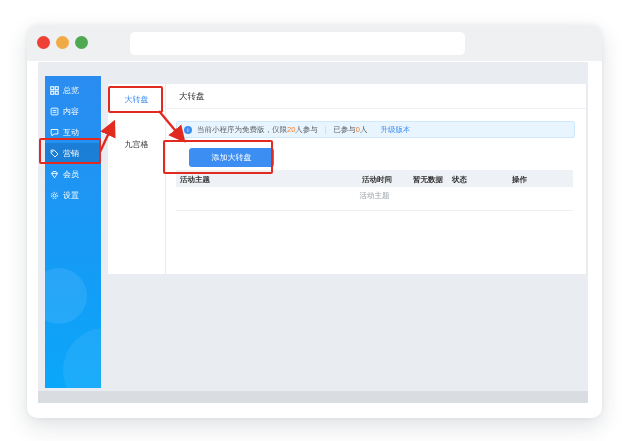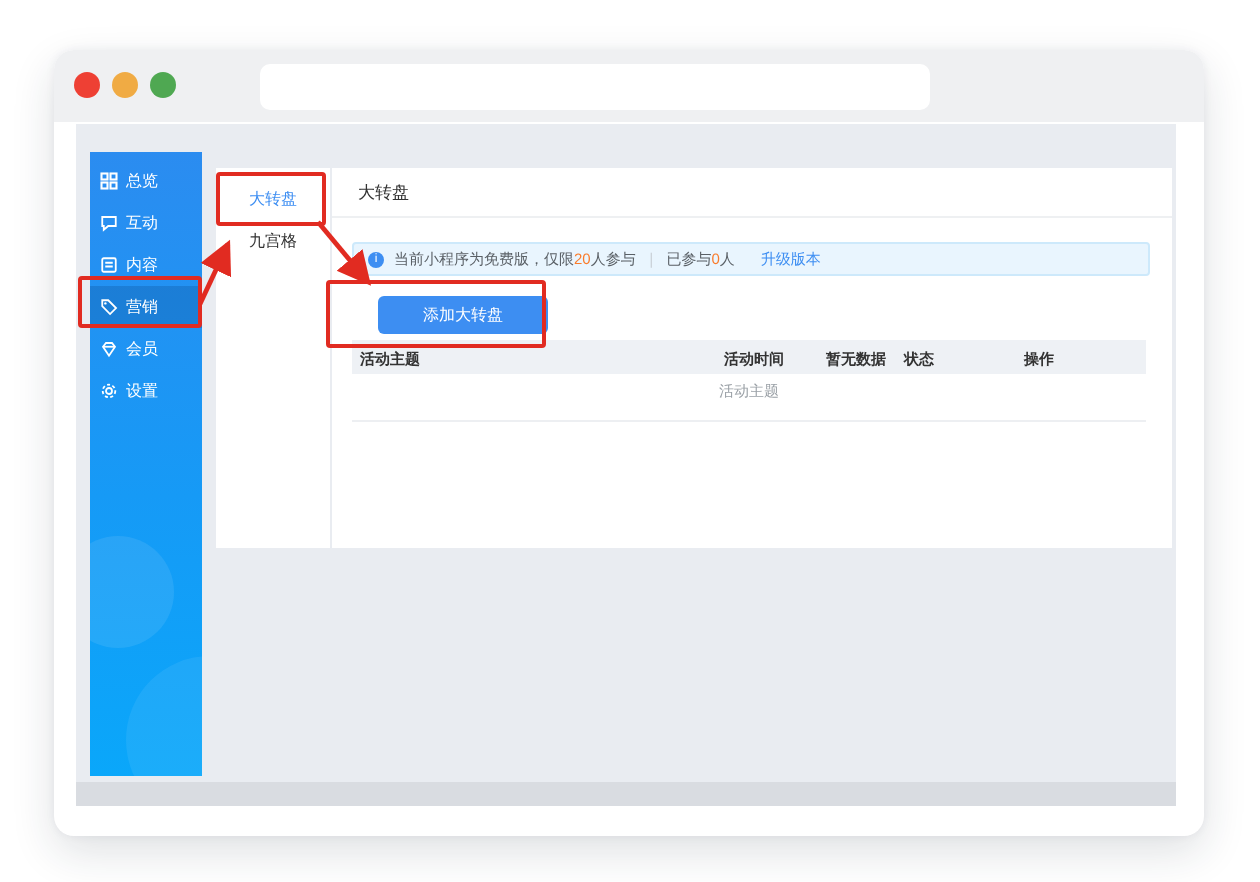--- a/index.html
+++ b/index.html
@@ -29,21 +29,21 @@
   .deco.c2{left:18px;top:252px;width:84px;height:84px;background:rgba(255,255,255,.07);}
   .side-list{position:absolute;left:0;top:4px;width:100%;}
   .side-item{position:relative;height:21px;display:flex;align-items:center;gap:4px;
              padding-left:5px;color:#ffffff;font-size:8px;cursor:pointer;}
   .side-item.active{background:rgba(0,40,90,.18);}
   .sicon{width:9px;height:9px;display:inline-flex;flex:none;}
   .sicon svg{width:9px;height:9px;}
 
   
   .navpanel{position:absolute;left:70px;top:22px;width:57px;height:190px;background:#ffffff;}
-  .nav-item{height:21px;line-height:21px;text-align:center;font-size:8px;color:#333;cursor:pointer;}
+  .nav-item{height:21px;line-height:21px;text-align:center;font-size:8px;color:#333;cursor:pointer;margin-top:24px;}
   .nav-item.active{color:#3d8ef2;}
   .nav-item.first{margin-top:5px;}
 
   
   .content{position:absolute;left:128px;top:22px;width:420px;height:190px;background:#ffffff;}
   .card-head{position:absolute;left:0;top:0;width:100%;height:24px;border-bottom:1px solid #eef0f2;}
   .card-title{position:absolute;left:13px;top:7px;font-size:8.5px;color:#333;}
   .notice{position:absolute;left:10px;top:37px;width:397px;height:15px;background:#e9f5fe;
           border:1px solid #cde9fb;border-radius:2px;display:flex;align-items:center;
           font-size:7.5px;color:#5a6066;white-space:nowrap;}
@@ -91,33 +91,33 @@
                   <rect x="7" y="1" width="4" height="4"></rect>
                 <rect x="1" y="7" width="4" height="4"></rect>
                   <rect x="7" y="7" width="4" height="4"></rect>
                 </svg>
             </span>
             <span>总览</span>
           </div>
           <div class="side-item">
             <span class="sicon">
               <svg viewBox="0 0 12 12" fill="none" stroke="#fff" stroke-width="1.2">
-                <path d="M1.5 2h9v6h-5l-3 2.5V8h-1z"></path>
-                </svg>
-            </span>
-            <span>互动</span>
-          </div>
-          <div class="side-item">
-            <span class="sicon">
-              <svg viewBox="0 0 12 12" fill="none" stroke="#fff" stroke-width="1.2">
                 <rect x="1.5" y="1.5" width="9" height="9" rx="1"></rect>
                   <path d="M3.5 4.5h5M3.5 7h5"></path>
                 </svg>
             </span>
             <span>内容</span>
+          </div>
+          <div class="side-item">
+            <span class="sicon">
+              <svg viewBox="0 0 12 12" fill="none" stroke="#fff" stroke-width="1.2">
+                <path d="M1.5 2h9v6h-5l-3 2.5V8h-1z"></path>
+                </svg>
+            </span>
+            <span>互动</span>
           </div>
           <div class="side-item active">
             <span class="sicon">
               <svg viewBox="0 0 12 12" fill="none" stroke="#fff" stroke-width="1.2">
                 <path d="M1.5 1.5h4l5.2 5.2-4 4-5.2-5.2z"></path>
                   <circle cx="3.6" cy="3.6" r="0.8" fill="#fff" stroke="none"></circle>
                 </svg>
             </span>
             <span>营销</span>
           </div>

